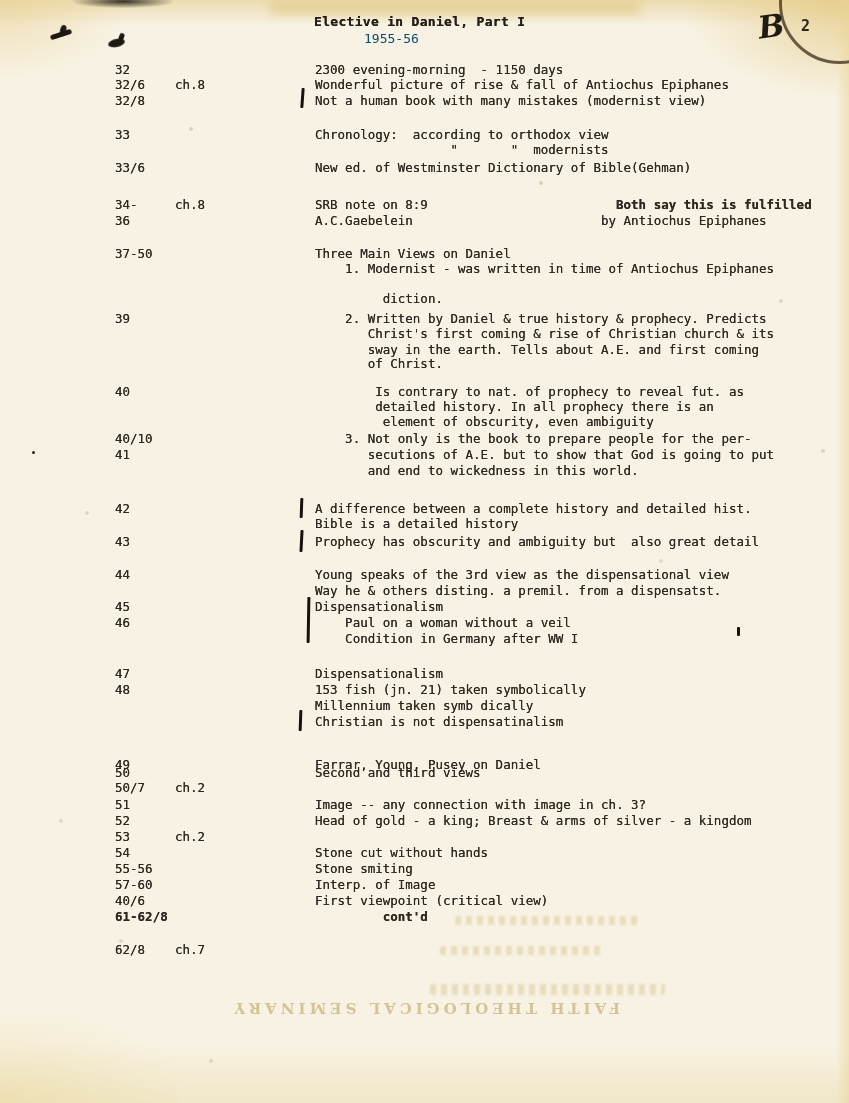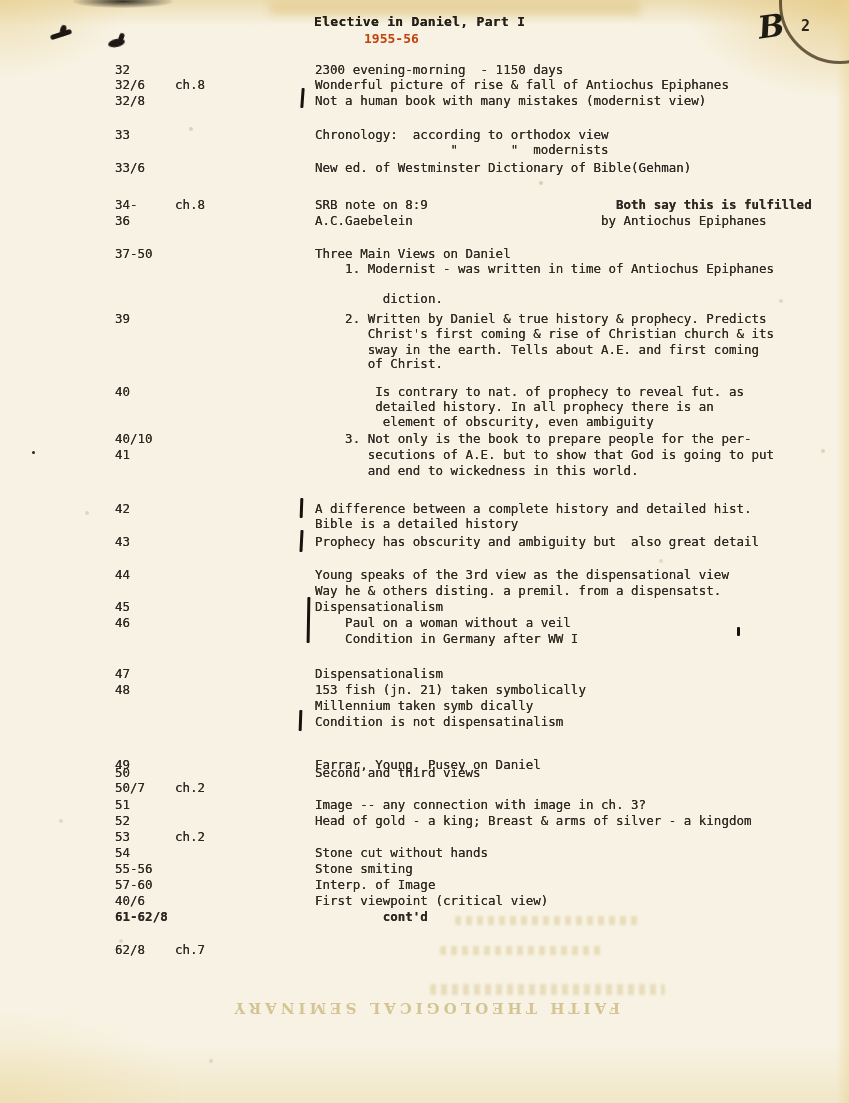--- a/index.html
+++ b/index.html
@@ -36,22 +36,22 @@
     background:radial-gradient(ellipse at center,rgba(35,30,22,.9),rgba(35,30,22,0) 75%);
     border-radius:45% 55% 50% 50%;filter:blur(.6px);}
   .blob{position:absolute;background:#1d1812;border-radius:3px;filter:blur(.4px);}
   .blob-a1{left:50px;top:32px;width:22px;height:5px;transform:rotate(-18deg);}
   .blob-a2{left:60px;top:25px;width:6px;height:11px;transform:rotate(16deg);border-radius:50% 50% 40% 60%;}
   .blob-b1{left:108px;top:39px;width:17px;height:8px;transform:rotate(-12deg);border-radius:50%;}
   .blob-b2{left:119px;top:33px;width:5px;height:8px;transform:rotate(20deg);}
   
   .title{position:absolute;left:314px;top:14px;font-weight:700;font-size:13px;letter-spacing:.3px;
     color:#241f18;text-shadow:0 0 .5px #241f18;white-space:pre;}
-  .subtitle{position:absolute;left:364px;top:31px;font-size:13px;font-weight:700;
-    color:#c2410c;white-space:pre;}
+  .subtitle{position:absolute;left:364px;top:31px;font-size:13px;font-weight:400;
+    color:#0c4a6e;white-space:pre;}
   .page-mark{position:absolute;left:758px;top:8px;font-family:"DejaVu Serif",serif;
     font-style:italic;font-weight:700;font-size:31px;transform:rotate(-8deg);color:#1f1a12;}
   .page-num{position:absolute;left:801px;top:17px;font-size:15px;font-weight:700;color:#2a241c;}
   
   .lines{position:absolute;left:0;top:0;width:100%;height:100%;}
   .line{position:absolute;left:0;width:100%;height:16px;font-size:12.5px;line-height:16px;
     white-space:pre;text-shadow:0 0 .4px rgba(46,40,34,.9);}
   .line.bold{font-weight:700;}
   .col-ref{position:absolute;left:115px;}
   .col-ch{position:absolute;left:175px;}
@@ -120,21 +120,21 @@
       <div class="line" style="top: 516px;"><span class="col-text">Bible is a detailed history</span></div>
       <div class="line" style="top: 534px;"><span class="col-ref">43</span><span class="col-text">Prophecy has obscurity and ambiguity but  also great detail</span></div>
       <div class="line" style="top: 567px;"><span class="col-ref">44</span><span class="col-text">Young speaks of the 3rd view as the dispensational view</span></div>
       <div class="line" style="top: 583px;"><span class="col-text">Way he &amp; others disting. a premil. from a dispensatst.</span></div>
       <div class="line" style="top: 599px;"><span class="col-ref">45</span><span class="col-text">Dispensationalism</span></div>
       <div class="line" style="top: 615px;"><span class="col-ref">46</span><span class="col-text">    Paul on a woman without a veil</span></div>
       <div class="line" style="top: 631px;"><span class="col-text">    Condition in Germany after WW I</span></div>
       <div class="line" style="top: 666px;"><span class="col-ref">47</span><span class="col-text">Dispensationalism</span></div>
       <div class="line" style="top: 682px;"><span class="col-ref">48</span><span class="col-text">153 fish (jn. 21) taken symbolically</span></div>
       <div class="line" style="top: 698px;"><span class="col-text">Millennium taken symb dically</span></div>
-      <div class="line" style="top: 714px;"><span class="col-text">Condition is not dispensatinalism</span></div>
+      <div class="line" style="top: 714px;"><span class="col-text">Christian is not dispensatinalism</span></div>
       <div class="line" style="top: 749px; margin-top: 8px;"><span class="col-ref">49</span><span class="col-text">Farrar, Young, Pusey on Daniel</span></div>
       <div class="line" style="top: 765px;"><span class="col-ref">50</span><span class="col-text">Second and third views</span></div>
       <div class="line" style="top: 780px;"><span class="col-ref">50/7</span><span class="col-ch">ch.2</span></div>
       <div class="line" style="top: 797px;"><span class="col-ref">51</span><span class="col-text">Image -- any connection with image in ch. 3?</span></div>
       <div class="line" style="top: 813px;"><span class="col-ref">52</span><span class="col-text">Head of gold - a king; Breast &amp; arms of silver - a kingdom</span></div>
       <div class="line" style="top: 829px;"><span class="col-ref">53</span><span class="col-ch">ch.2</span></div>
       <div class="line" style="top: 845px;"><span class="col-ref">54</span><span class="col-text">Stone cut without hands</span></div>
       <div class="line" style="top: 861px;"><span class="col-ref">55-56</span><span class="col-text">Stone smiting</span></div>
       <div class="line" style="top: 877px;"><span class="col-ref">57-60</span><span class="col-text">Interp. of Image</span></div>
       <div class="line" style="top: 893px;"><span class="col-ref">40/6</span><span class="col-text">First viewpoint (critical view)</span></div>

